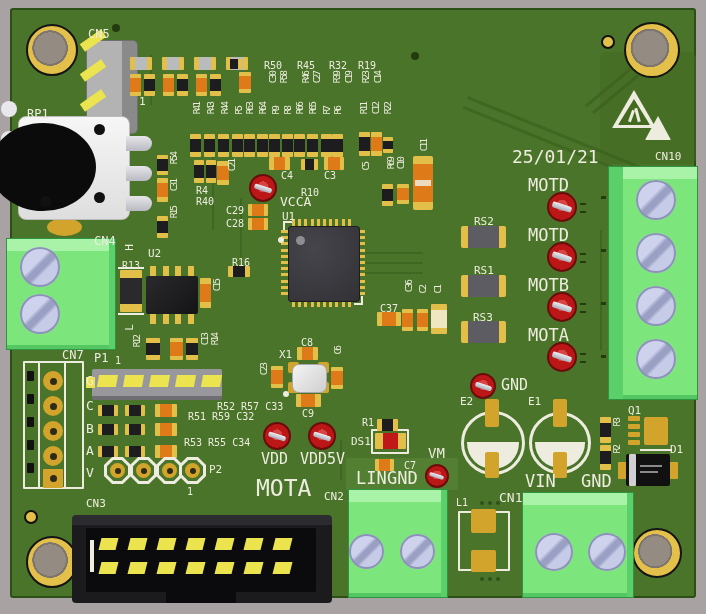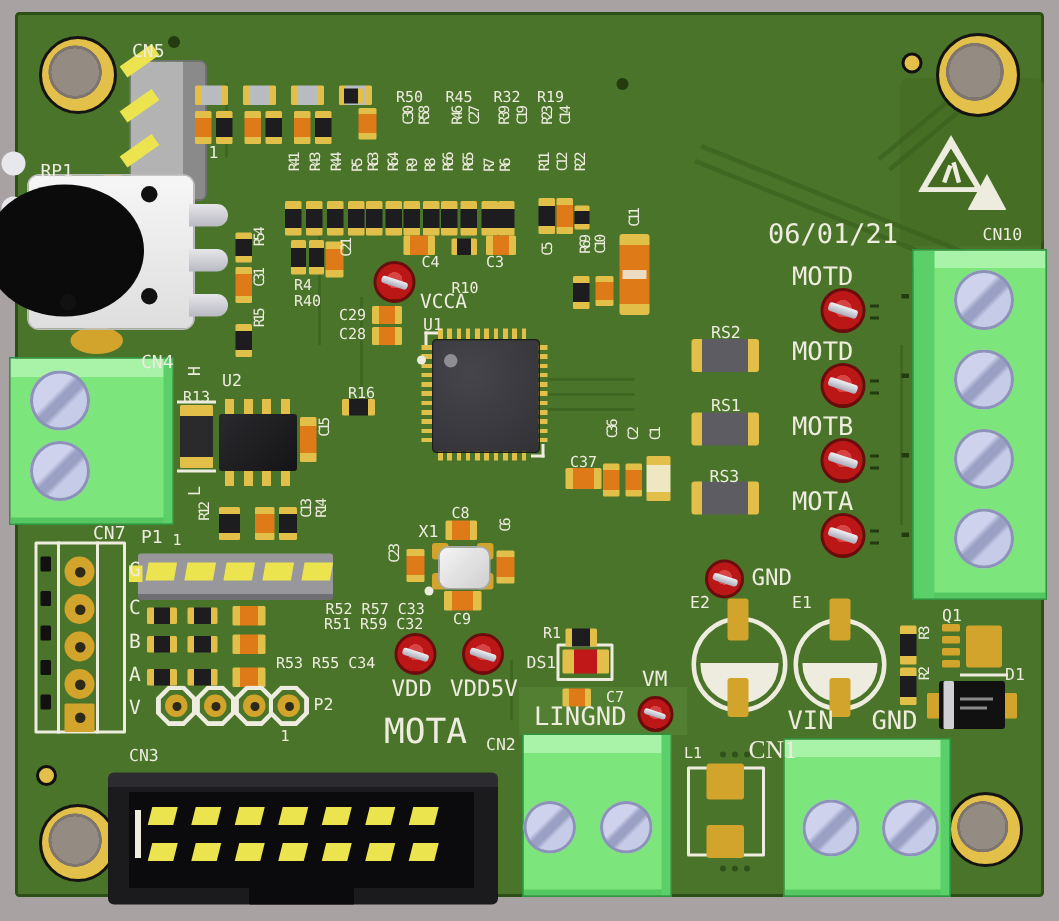--- a/index.html
+++ b/index.html
@@ -66,21 +66,21 @@
 
   <div class="mh" style="left:26px;top:24px;width:52px;height:52px;"></div>
   <div class="mh" style="left:624px;top:22px;width:56px;height:56px;"></div>
   <div class="mh" style="left:26px;top:536px;width:52px;height:52px;"></div>
   <div class="mh" style="left:632px;top:528px;width:50px;height:50px;"></div>
   <div class="via" style="left:601px;top:35px;width:14px;height:14px;"></div>
   <div class="via" style="left:24px;top:510px;width:14px;height:14px;"></div>
   <div class="dot" style="left:112px;top:24px;width:8px;height:8px;background:#223c10;"></div>
   <div class="dot" style="left:411px;top:52px;width:8px;height:8px;background:#223c10;"></div>
 
-  <div class="lb" style="left:512px;top:148px;font-size:18px;">06/01/21</div>
+  <div class="lb" style="left:512px;top:148px;font-size:18px;">25/01/21</div>
 
   <div>
     <div class="part" style="left:612px;top:90px;width:44px;height:38px;background:#edecdf;clip-path:polygon(50% 0,0 100%,100% 100%);z-index:28;"></div>
     <div class="part" style="left:618px;top:99px;width:32px;height:26px;background:#436a20;clip-path:polygon(50% 0,0 100%,100% 100%);z-index:28;"></div>
     <div class="sk" style="left:630px;top:110px;width:3px;height:12px;transform:rotate(20deg);"></div>
     <div class="sk" style="left:636px;top:108px;width:3px;height:14px;transform:rotate(-15deg);"></div>
     <div class="part" style="left:645px;top:116px;width:26px;height:24px;background:#edecdf;clip-path:polygon(50% 0,0 100%,100% 100%);z-index:28;"></div>
   </div>
 
   <div class="lb" style="left:88px;top:28px;font-size:12px;">CN5</div>
@@ -330,21 +330,21 @@
 
   <div class="part rh" style="left:98px;top:405px;width:20px;height:11px;"></div>
   <div class="part rh" style="left:125px;top:405px;width:20px;height:11px;"></div>
   <div class="part ch" style="left:155px;top:404px;width:22px;height:13px;"></div>
   <div class="part rh" style="left:98px;top:424px;width:20px;height:11px;"></div>
   <div class="part rh" style="left:125px;top:424px;width:20px;height:11px;"></div>
   <div class="part ch" style="left:155px;top:423px;width:22px;height:13px;"></div>
   <div class="part rh" style="left:98px;top:446px;width:20px;height:11px;"></div>
   <div class="part rh" style="left:125px;top:446px;width:20px;height:11px;"></div>
   <div class="part ch" style="left:155px;top:445px;width:22px;height:13px;"></div>
-  <div class="lb" style="left:196px;top:412px;padding-left:20px;">R51 R59 C32</div>
+  <div class="lb" style="left:168px;top:412px;padding-left:20px;">R51 R59 C32</div>
   <div class="lb" style="left:184px;top:402px;padding-left:33px;">R52 R57 C33</div>
   <div class="lb" style="left:184px;top:438px;">R53 R55 C34</div>
 
   <div class="oct" style="left:104px;top:457px;width:27px;height:27px;background:#edecdf;"></div>
   <div class="oct" style="left:107px;top:460px;width:21px;height:21px;background:#4a7429;"></div>
   <div class="gp" style="left:110px;top:463px;width:15px;height:15px;"></div>
   <div class="dot" style="left:115px;top:468px;width:6px;height:6px;background:#2e2a18;z-index:22;"></div>
   <div class="oct" style="left:130px;top:457px;width:27px;height:27px;background:#edecdf;"></div>
   <div class="oct" style="left:133px;top:460px;width:21px;height:21px;background:#4a7429;"></div>
   <div class="gp" style="left:136px;top:463px;width:15px;height:15px;"></div>
@@ -472,17 +472,17 @@
   <div class="gp" style="left:471px;top:550px;width:25px;height:22px;border-radius:2px;"></div>
   <div class="dot" style="left:480px;top:501px;width:4px;height:4px;background:#30511c;"></div>
   <div class="dot" style="left:488px;top:501px;width:4px;height:4px;background:#30511c;"></div>
   <div class="dot" style="left:496px;top:501px;width:4px;height:4px;background:#30511c;"></div>
   <div class="dot" style="left:480px;top:577px;width:4px;height:4px;background:#30511c;"></div>
   <div class="dot" style="left:488px;top:577px;width:4px;height:4px;background:#30511c;"></div>
   <div class="dot" style="left:496px;top:577px;width:4px;height:4px;background:#30511c;"></div>
 
   <div class="lb" style="left:525px;top:473px;font-size:17px;">VIN</div>
   <div class="lb" style="left:581px;top:473px;font-size:17px;">GND</div>
-  <div class="lb" style="left:499px;top:491px;font-size:17px;font-family:Liberation Serif, serif;">CN1</div>
+  <div class="lb" style="left:499px;top:491px;font-size:13px;">CN1</div>
   <div class="tb" style="left:522px;top:492px;width:112px;height:106px;"></div>
   <div class="screw" style="left:535px;top:533px;width:38px;height:38px;"></div>
   <div class="screw" style="left:588px;top:533px;width:38px;height:38px;"></div>
 </div>
 
 </body></html>

